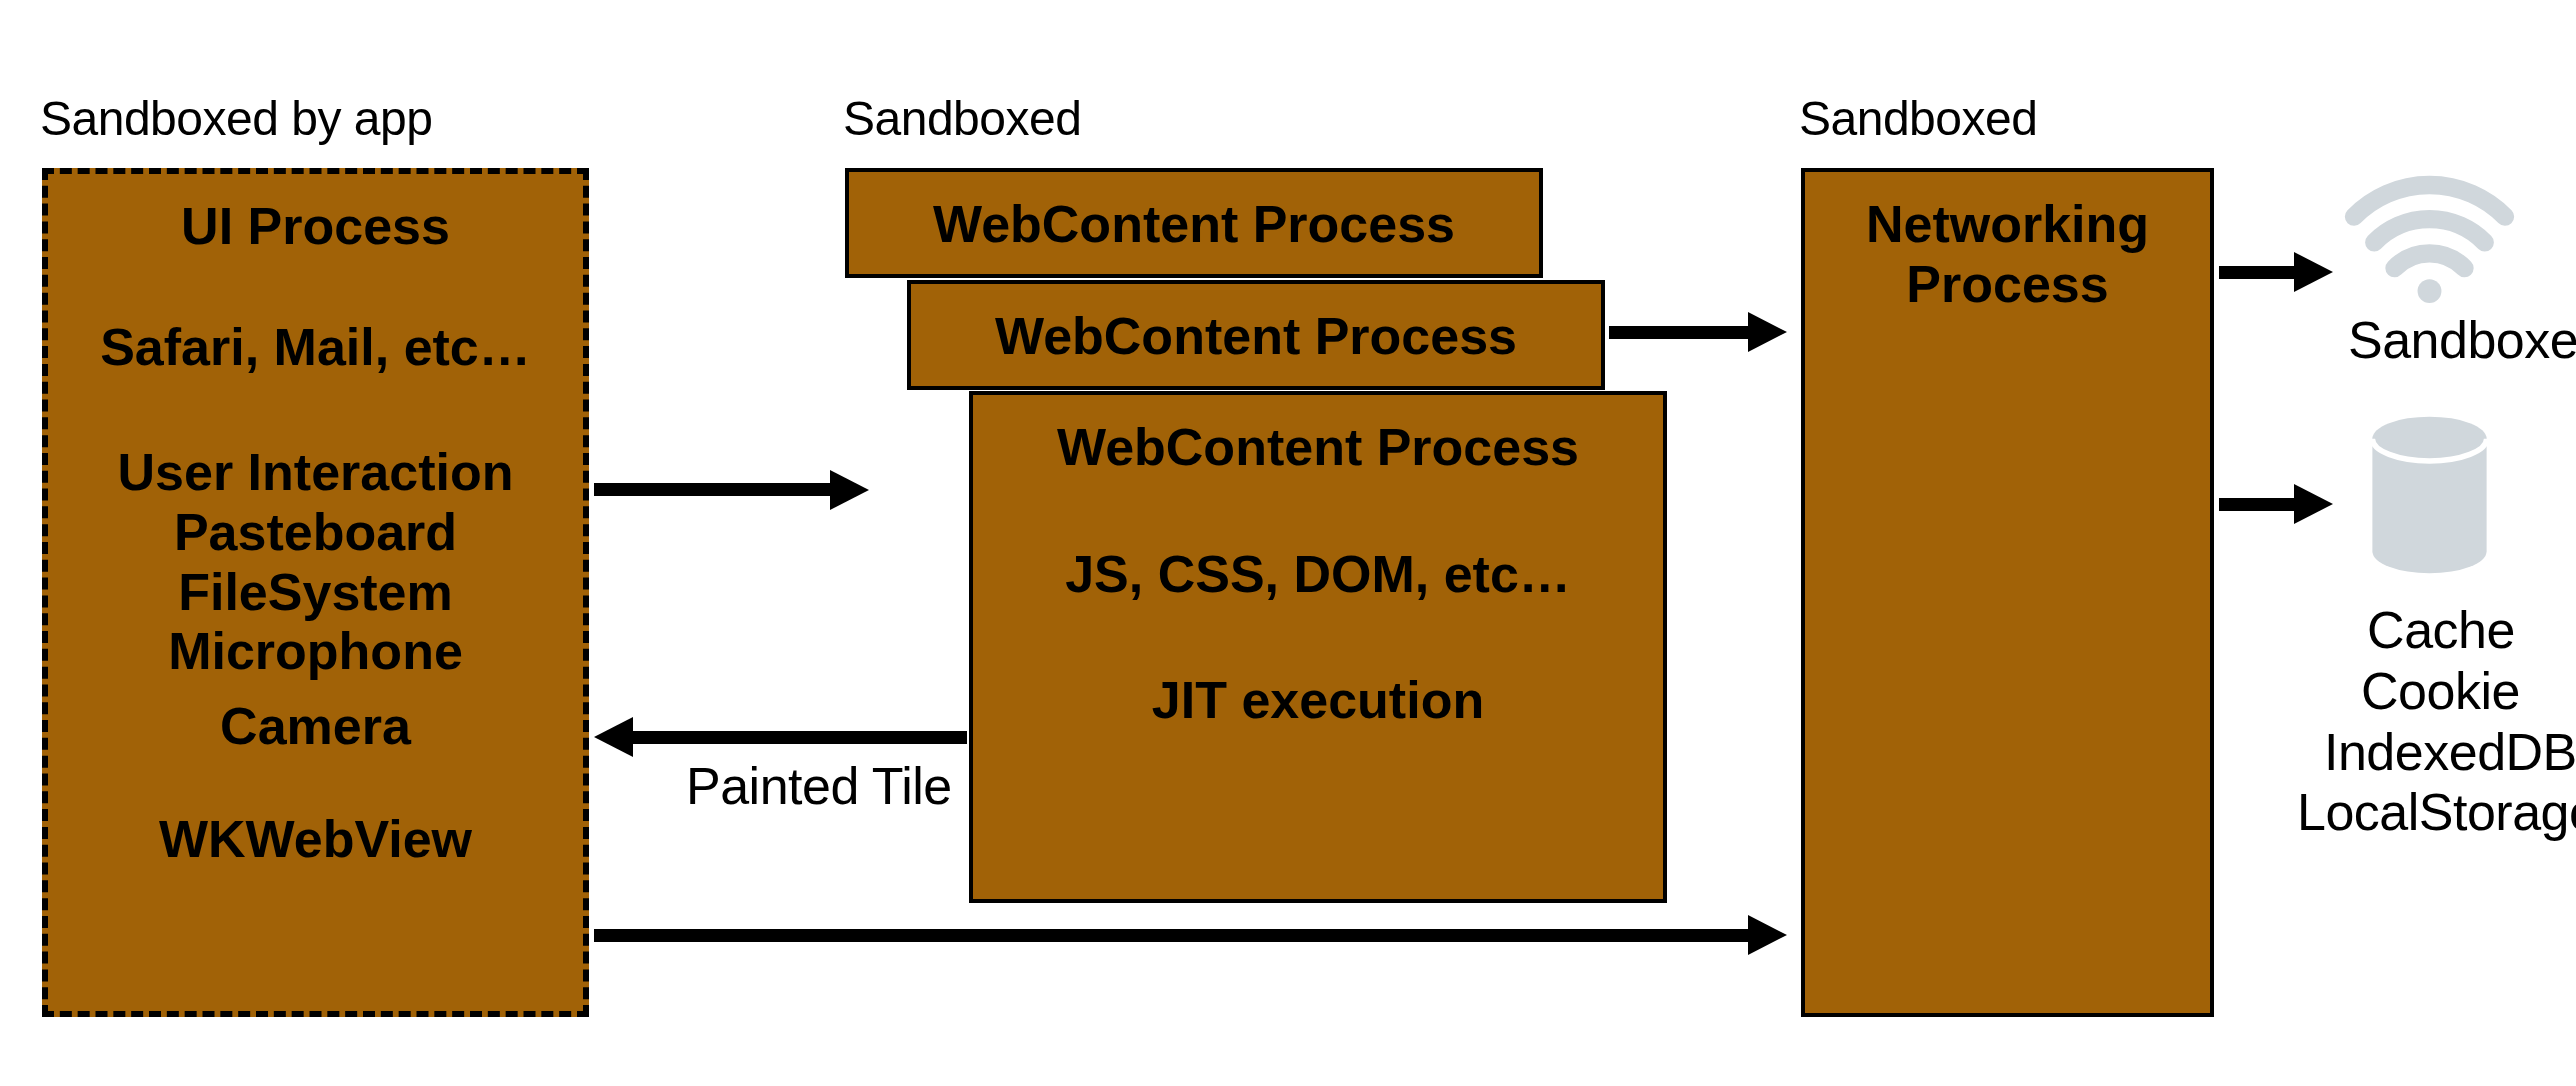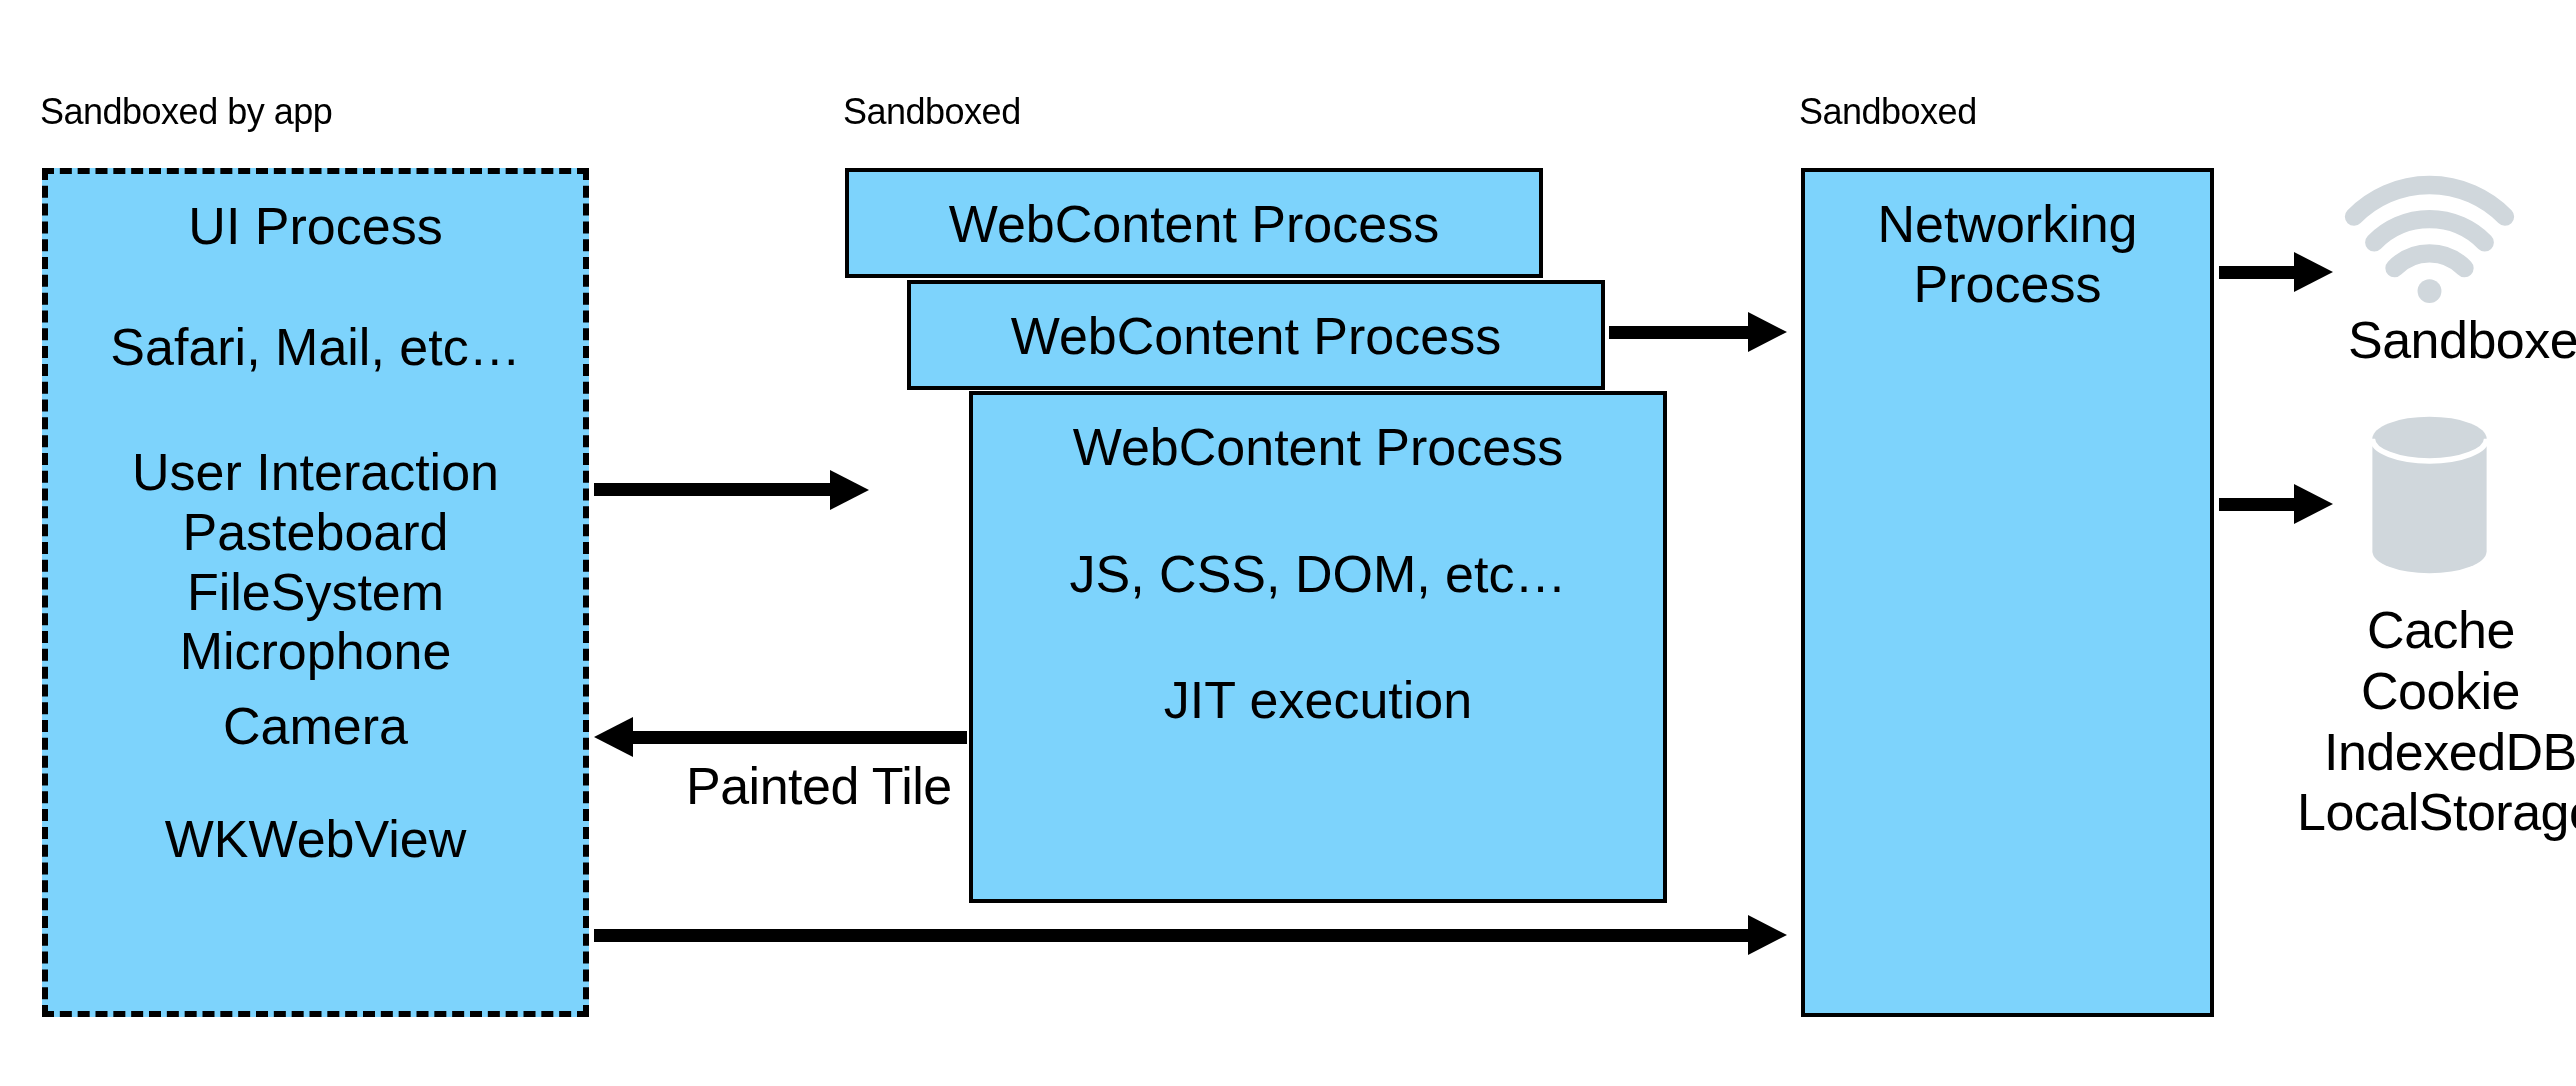--- a/index.html
+++ b/index.html
@@ -14,29 +14,30 @@
     height: 1087px;
   }
   .label, .box-line {
     position: absolute;
     font-size: 52px;
     color: #000;
     letter-spacing: -0.5px;
   }
   .header-label {
     position: absolute;
-    font-size: 36px;
+    font-size: 48px;
     color: #000;
     letter-spacing: -0.5px;
   }
   .box {
     position: absolute;
-    background: #7dd3fc;
+    background: #a16207;
     border: 4.6px solid #000;
     box-sizing: border-box;
+    font-weight: bold;
   }
   .box.dashed {
     border-style: dashed;
     border-width: 6.5px;
     border-dasharray: 20 15;
     border-spacing: 11px;
   }
   .box-text {
     position: absolute;
     width: 100%;

